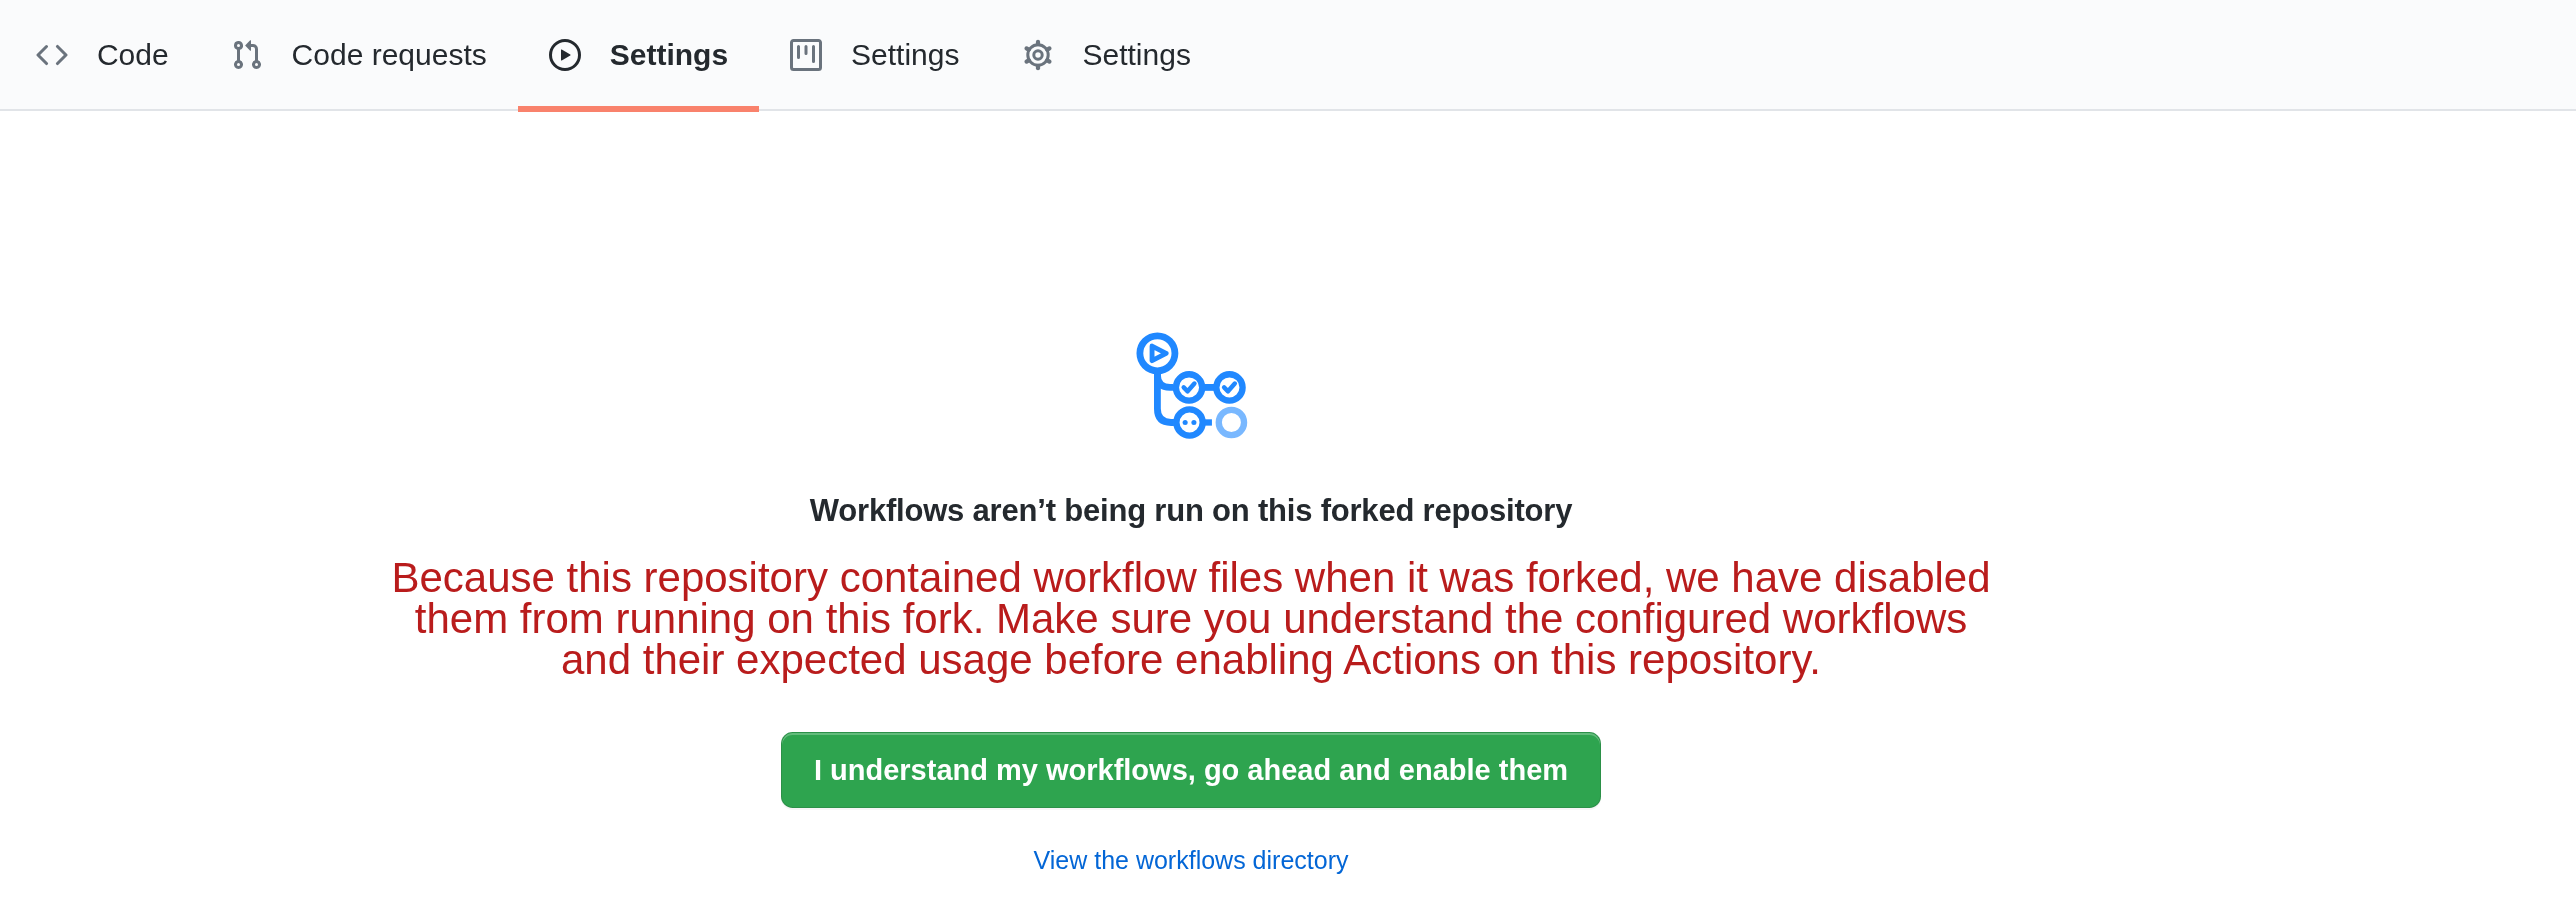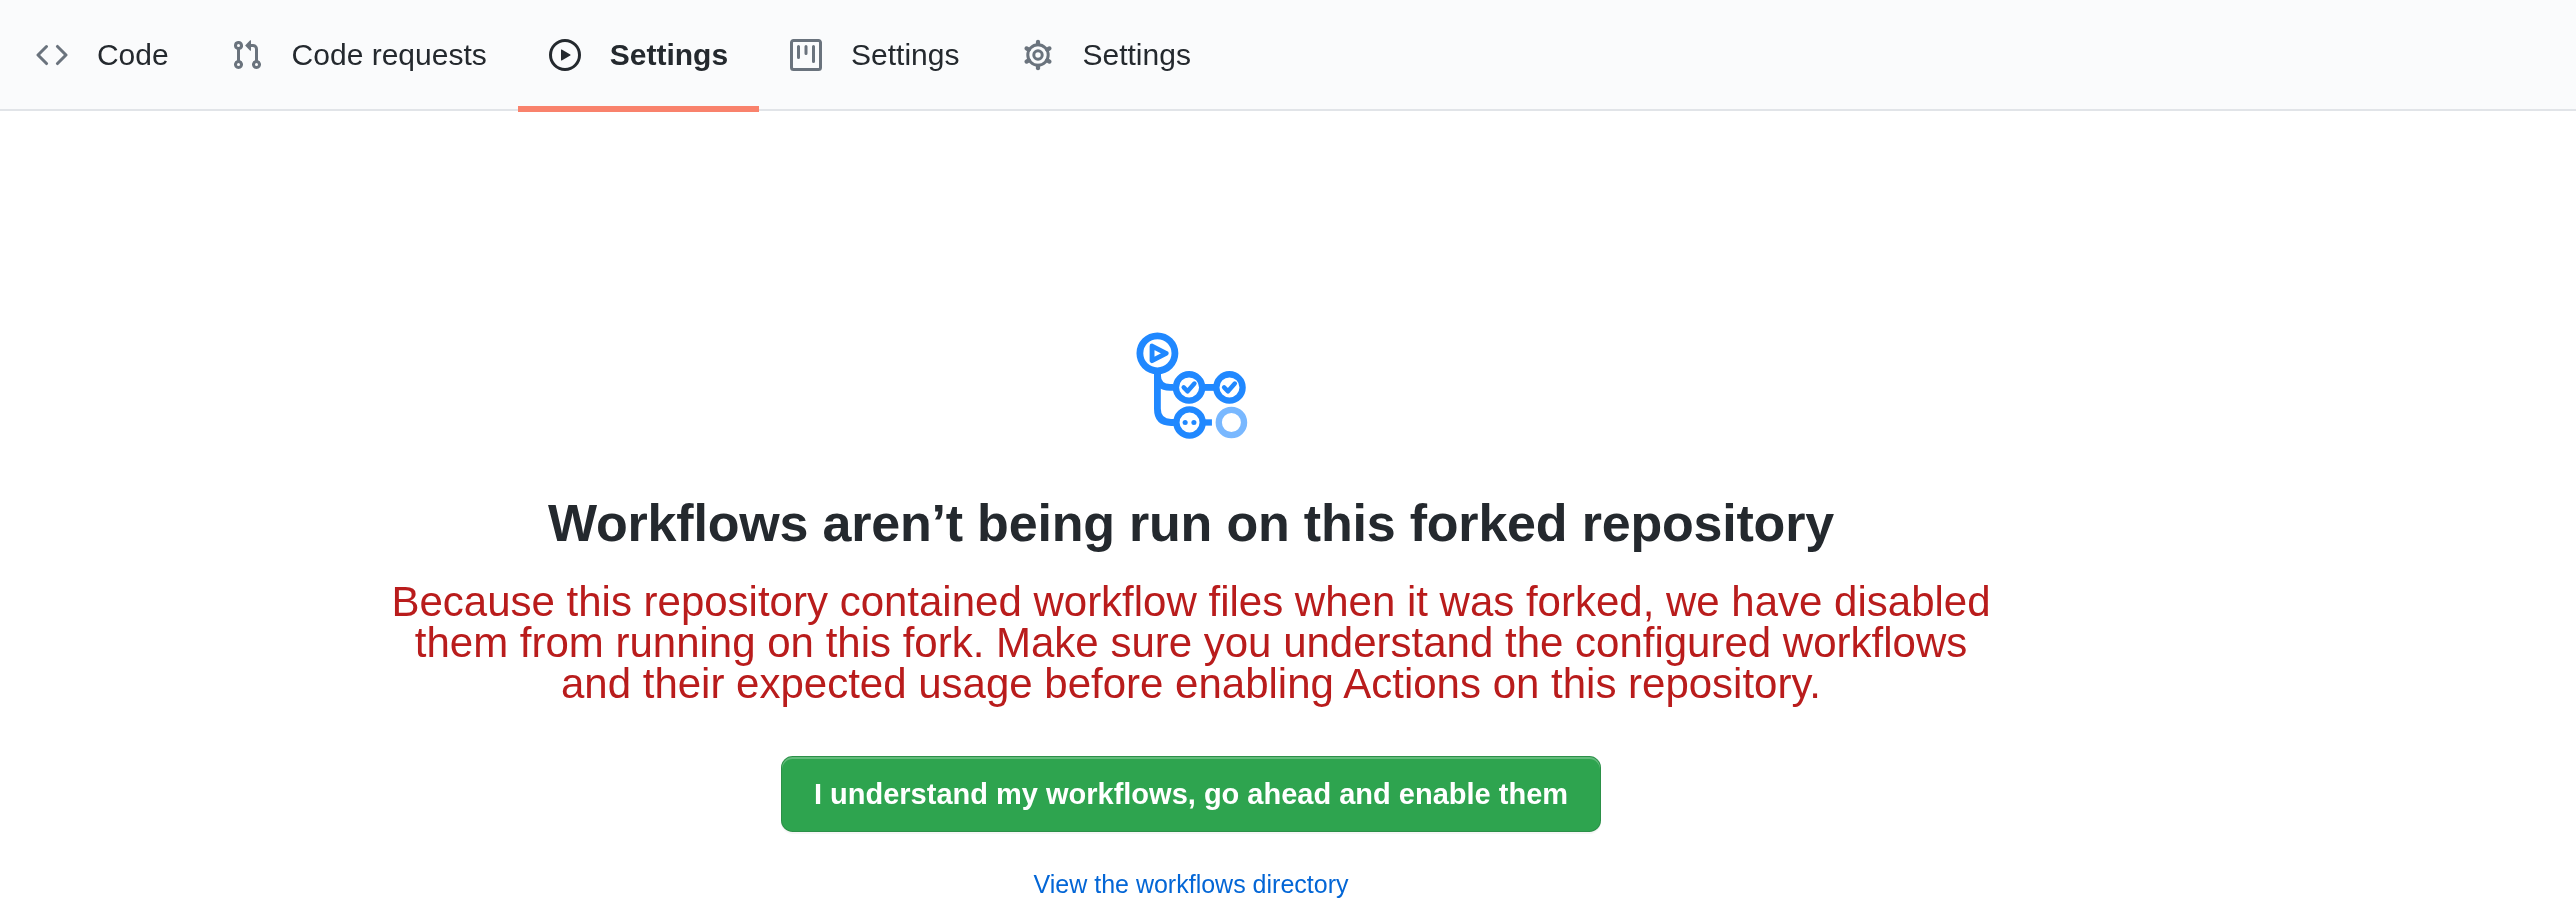--- a/index.html
+++ b/index.html
@@ -33,21 +33,21 @@
   
   .blankslate {
     width:1612px;
     margin-left:385px;           
     margin-top:218px;
     text-align:center;
   }
   .workflow-icon { display:inline-block; width:114px; height:111px; }
   .bs-heading {
     margin-top:49px;
-    font-size:52px; font-weight:700; color:#24292e;
+    font-size:31px; font-weight:700; color:#24292e;
     letter-spacing:-0.2px;
   }
   .bs-desc {
     margin:28px auto 0 auto;
     max-width:1612px;
     font-size:42px; line-height:41px; color:#b91c1c;
   }
   .bs-button {
     margin-top:52px;
     display:inline-block;

